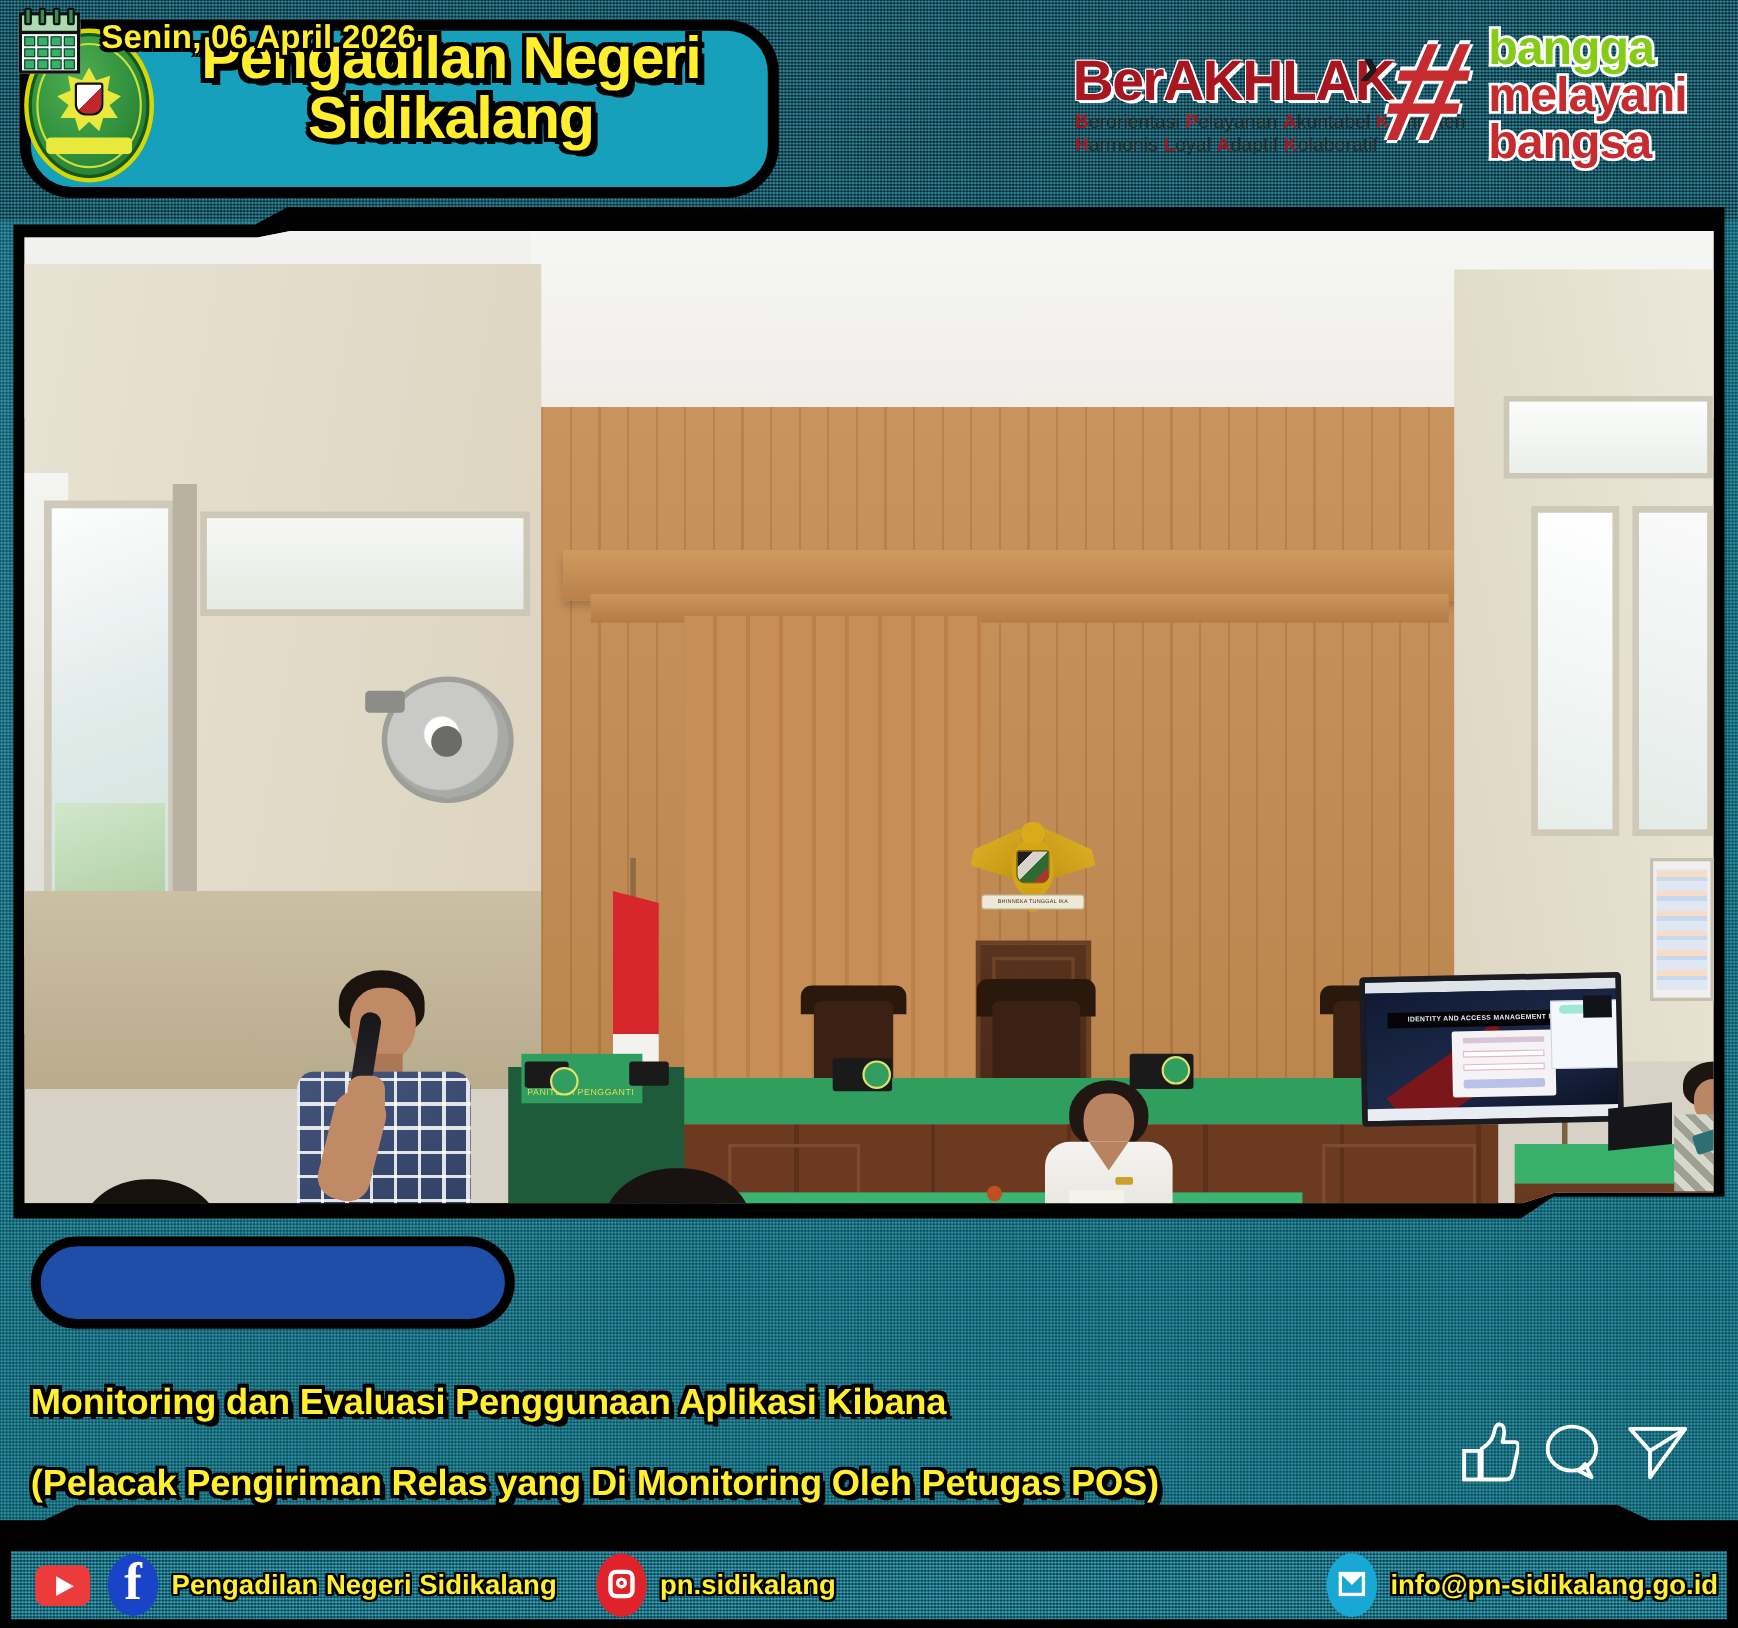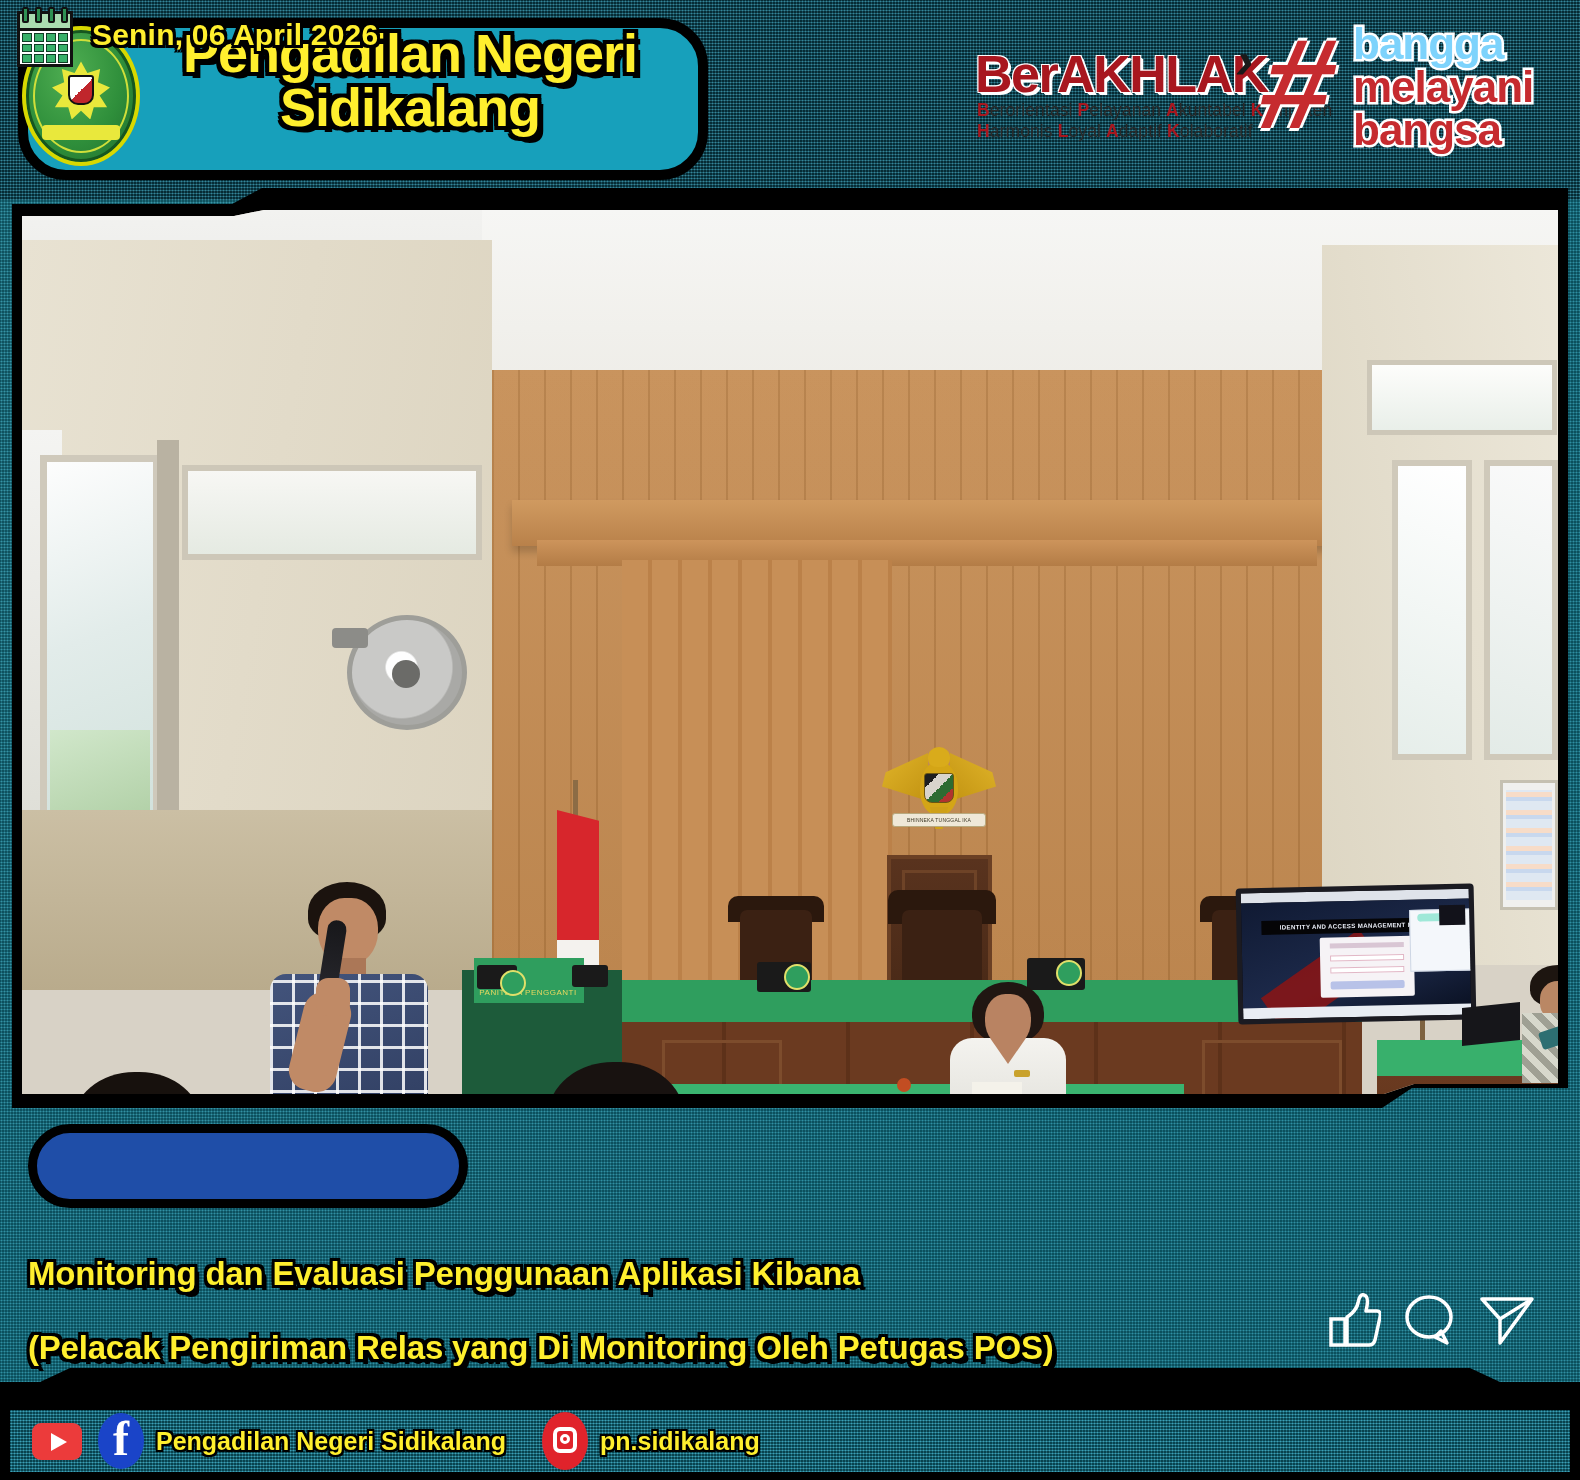--- a/index.html
+++ b/index.html
@@ -121,21 +121,21 @@
     position:absolute; left:288px; top:-2px;
     font-size:128px; font-weight:900; color:#c62b2f;
     line-height:1; transform:skewX(-12deg);
     text-shadow: 3px 0 0 #fff, -3px 0 0 #fff, 0 3px 0 #fff, 0 -3px 0 #fff;
   }
   #bangga-stack{ position:absolute; left:378px; top:0px; }
   .bstack{
     font-size:44px; font-weight:900; line-height:0.98; letter-spacing:-1px;
     -webkit-text-stroke:5px #fff; paint-order:stroke fill;
   }
-  #w-bangga{ color:#7dd3fc; }
+  #w-bangga{ color:#84cc16; }
   #w-melayani{ color:#c62b2f; }
   #w-bangsa{ color:#c62b2f; }
 
   
   #photo-frame{
     position:absolute; left:12px; top:188px; width:1556px; height:920px;
     background:#000;
     clip-path: polygon(0 16px, 220px 16px, 250px 0, 1556px 0, 1556px 900px, 1400px 900px, 1370px 920px, 0 920px);
     z-index:4;
   }
@@ -678,17 +678,24 @@
 
       <div class="f-item" id="f-ig">
         <div id="ig-icon">
           <div class="sq"></div>
           <div class="ci"></div>
         </div>
         <span class="f-label">pn.sidikalang</span>
       </div>
 
 
+      <div class="f-item" id="f-mail">
+        <div id="mail-icon">
+          <div class="env"></div>
+          <div class="flap"></div>
+        </div>
+        <span class="f-label">info@pn-sidikalang.go.id</span>
+      </div>
 
     </div>
   </div>
 
 </div>
 
 </body></html>

